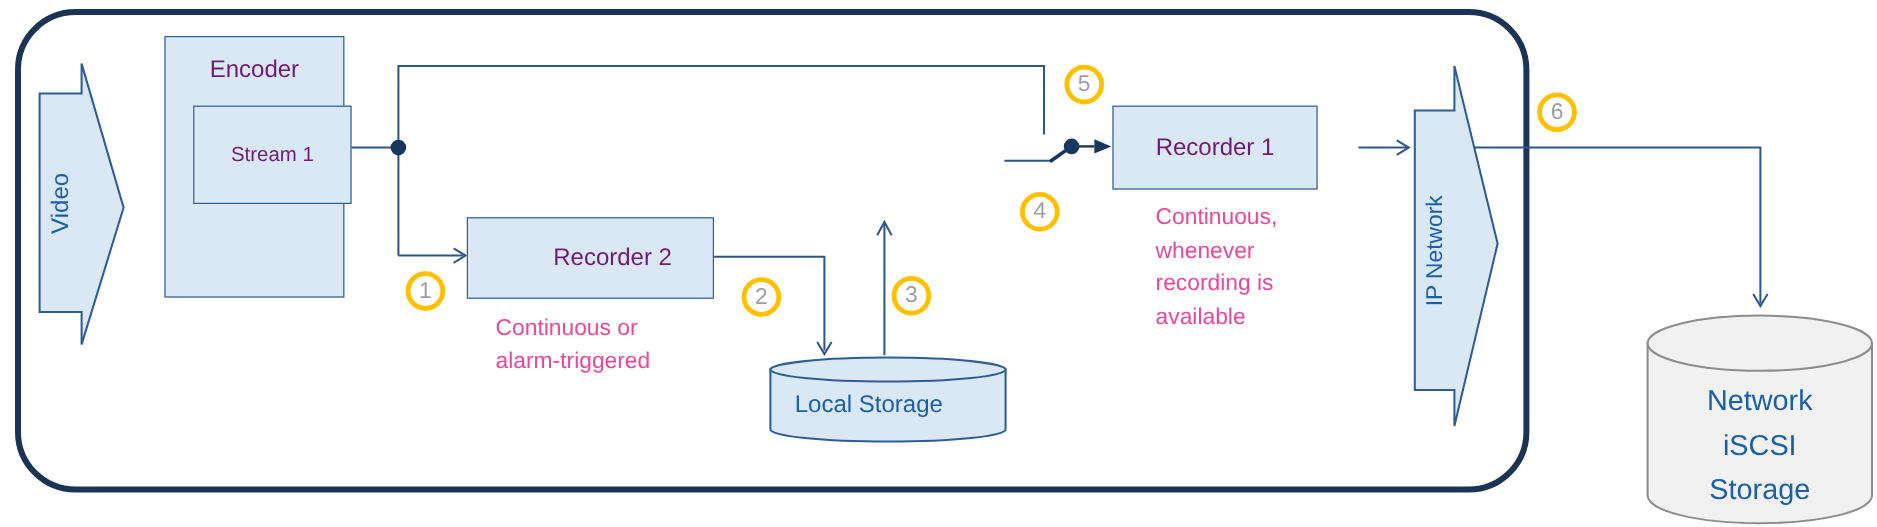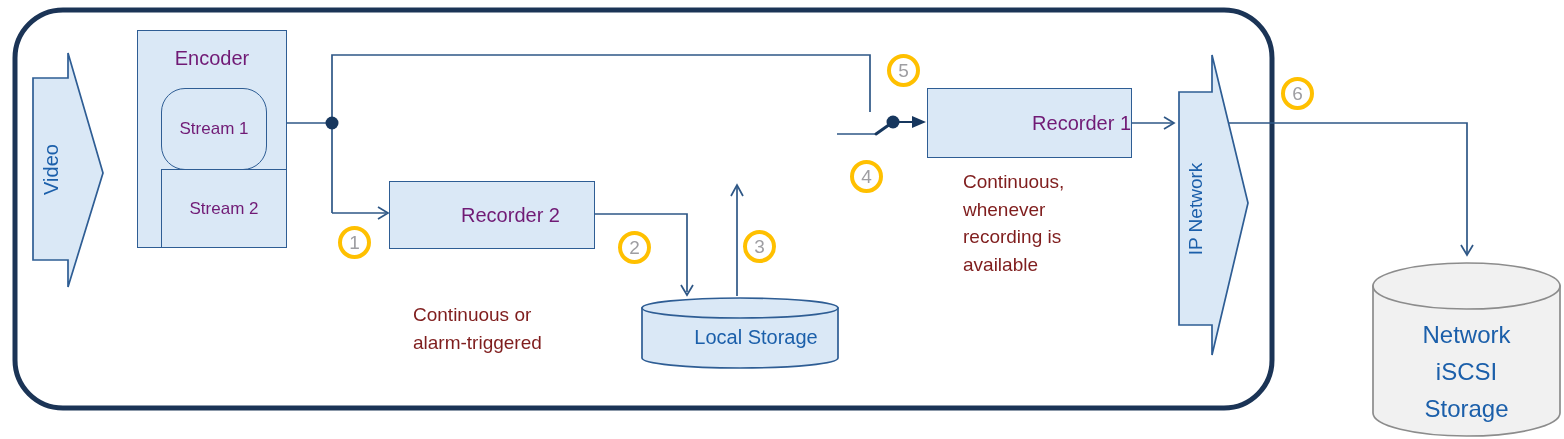--- a/index.html
+++ b/index.html
@@ -10,21 +10,21 @@
   #shapes{position:absolute;left:0;top:0;}
   .box{
     position:absolute;box-sizing:border-box;
     background:#DAE8F6;border:1.5px solid #2E5D94;
     display:flex;align-items:center;justify-content:center;
     color:#701a75;font-size:20px;text-align:center;line-height:1.15;
   }
   .box.plain{background:transparent;border:none;}
   .stream{font-size:17px;}
   .caption{
-    position:absolute;color:#7f1d1d;font-size:19px;line-height:1.45;
+    position:absolute;color:#ec4899;font-size:19px;line-height:1.45;
     text-align:left;
   }
   .vlabel{
     position:absolute;display:flex;align-items:center;justify-content:center;
     color:#1B5FAA;font-size:20px;
   }
   .vlabel span{transform:rotate(-90deg);white-space:nowrap;}
   .badge{
     position:absolute;box-sizing:border-box;width:33px;height:33px;
     border:4.5px solid #FFC000;border-radius:50%;background:#ffffff;
@@ -80,36 +80,33 @@
       <ellipse cx="1466.5" cy="286" rx="93.5" ry="23" fill="#F1F1F1" stroke="#8C8C8C" stroke-width="1.7"></ellipse>
     </g>
   </svg>
 
   <div class="vlabel" style="left:22px;top:78px;width:58px;height:182px;">
     <span>Video</span>
   </div>
 
   <div class="box" style="left:137px;top:30px;width:150px;height:218px;"></div>
   <div class="box plain" style="left:137px;top:32px;width:150px;height:52px;">Encoder</div>
-  <div class="box stream" style="left:161px;top:88px;width:106px;height:82px;border-radius:24px;">
+  <div class="box stream" style="left:161px;top:88px;width:132px;height:82px;">
     <span>Stream 1</span>
-  </div>
-  <div class="box stream" style="left:161px;top:169px;width:126px;height:79px;">
-    <span>Stream 2</span>
   </div>
 
   <div class="box" style="left:389px;top:181px;width:206px;height:68px;padding-left:37px;">
     <span>Recorder 2</span>
   </div>
-  <div class="caption" style="left:413px;top:260px;width:165px;margin-top:41px;">Continuous or alarm-triggered</div>
+  <div class="caption" style="left:413px;top:260px;width:165px;">Continuous or alarm-triggered</div>
 
 
-  <div class="cyl-label" style="left:676px;top:326px;width:160px;font-size:20px;">Local Storage</div>
+  <div class="cyl-label" style="left:644px;top:326px;width:160px;font-size:20px;">Local Storage</div>
 
-  <div class="box" style="left:927px;top:88px;width:205px;height:70px;justify-content:flex-end;">
+  <div class="box" style="left:927px;top:88px;width:171px;height:70px;">
     <span>Recorder 1</span>
   </div>
   <div class="caption" style="left:963px;top:168px;width:140px;">Continuous, whenever recording is available</div>
 
   <div class="vlabel" style="left:1166px;top:92px;width:60px;height:233px;font-size:19px;">
     <span>IP Network</span>
   </div>
 
   <div class="cyl-label" style="left:1416px;top:316px;width:101px;font-size:24px;line-height:1.55;">Network iSCSI Storage</div>
 

